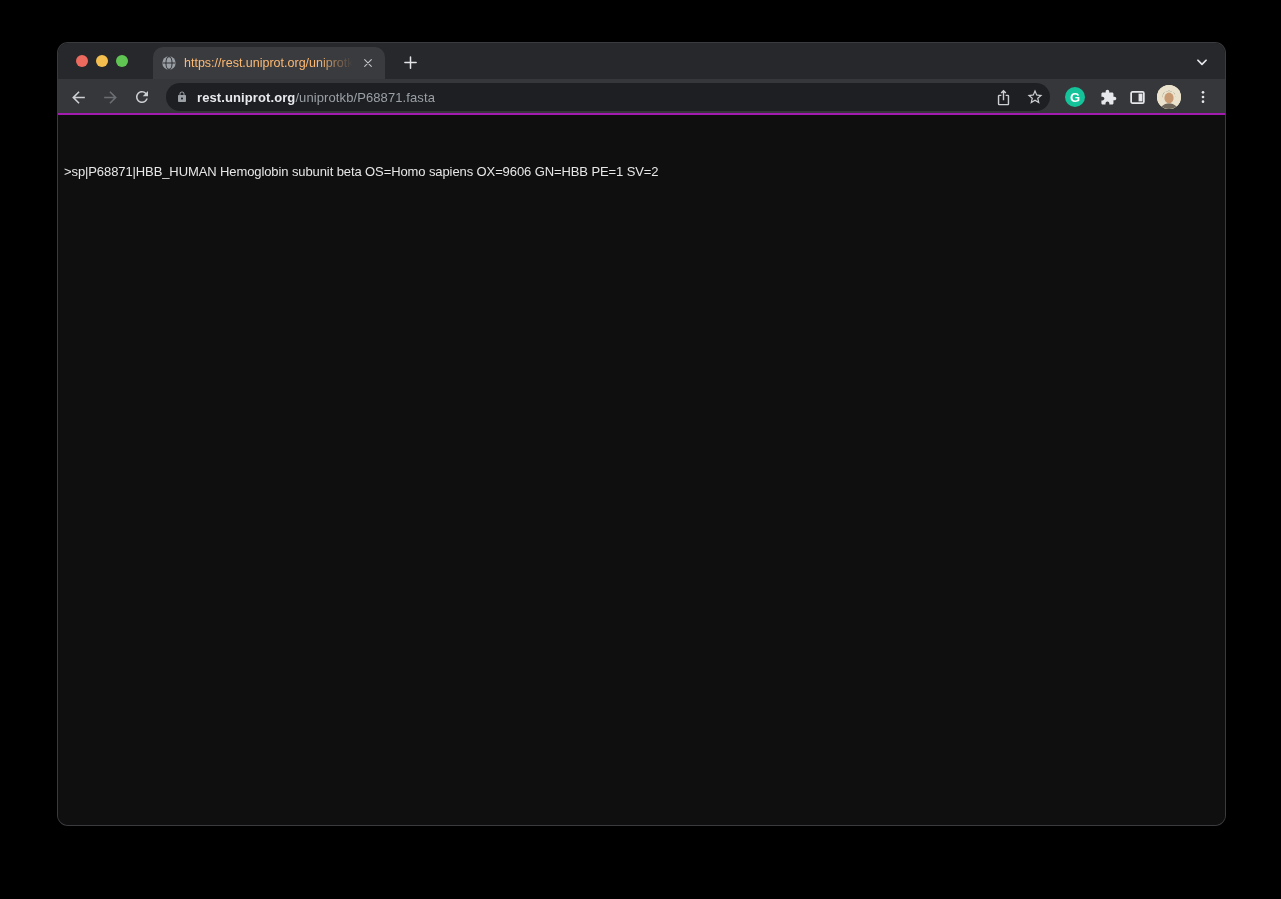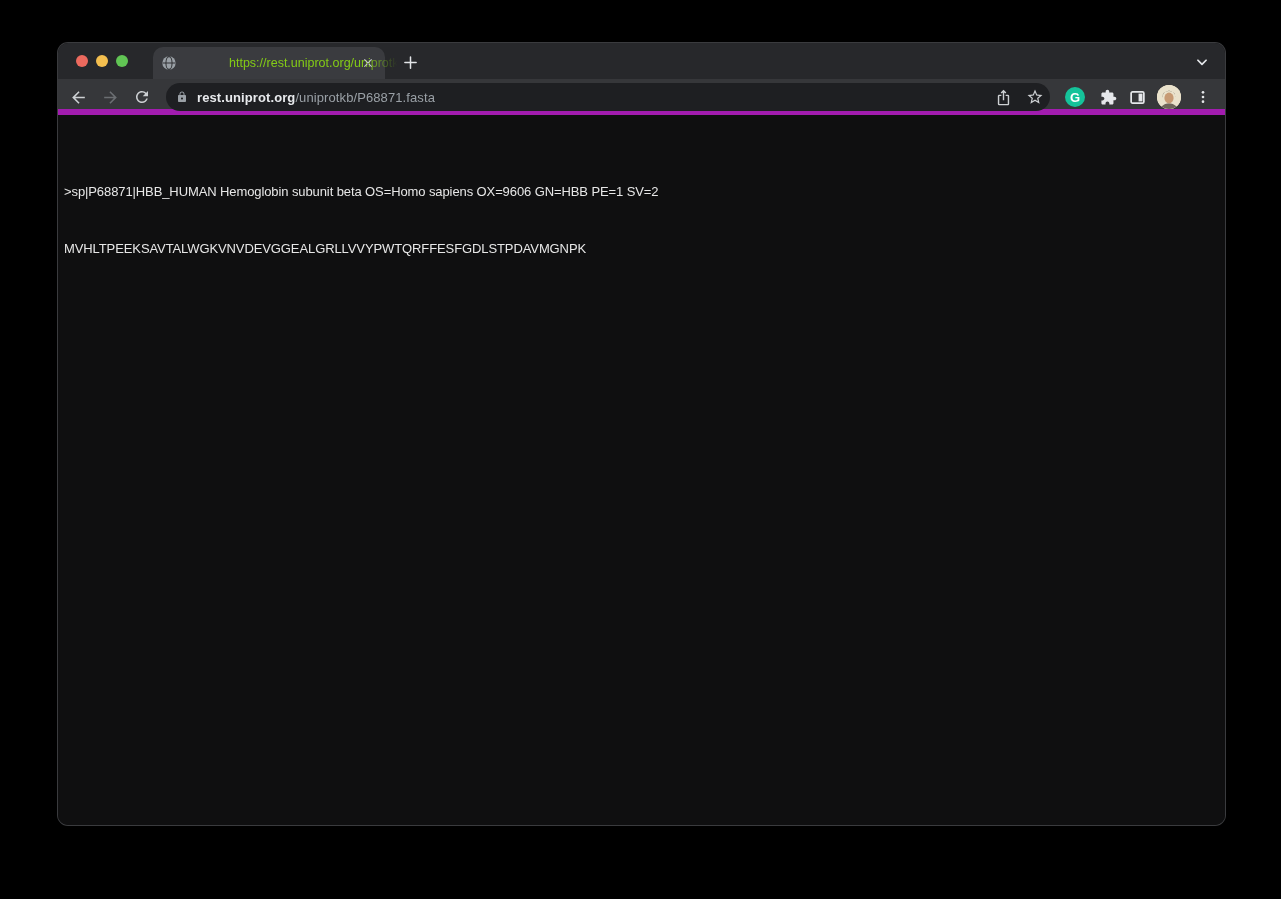--- a/index.html
+++ b/index.html
@@ -18,36 +18,35 @@
   .traffic { position:absolute; top:12px; left:18px; display:flex; gap:8px; }
   .light { width:12px; height:12px; border-radius:50%; }
 
   .tab {
     position:absolute; left:95px; bottom:0; width:232px; height:32px;
     background:#3a3b3f; border-radius:10px 10px 0 0;
   }
   .tab-favicon { position:absolute; left:8px; top:8px; width:16px; height:16px; }
   .tab-title {
     position:absolute; left:31px; top:0; width:172px; height:32px; line-height:32px;
-    font-size:12.5px; color:#84cc16; white-space:nowrap; overflow:hidden;
+    font-size:12.5px; color:#fdba74; white-space:nowrap; overflow:hidden;
     -webkit-mask-image:linear-gradient(90deg,#000 78%,transparent 98%);
             mask-image:linear-gradient(90deg,#000 78%,transparent 98%);
-            margin-left:45px;
   }
   .tab-close { position:absolute; right:10px; top:9px; width:14px; height:14px;
                display:flex; align-items:center; justify-content:center; border-radius:50%; }
 
   .icon-btn { position:absolute; width:24px; height:24px; display:flex;
               align-items:center; justify-content:center; border-radius:50%; }
   .newtab   { left:340px; top:7px; }
   .tabchev  { left:1132px; top:7px; }
 
   
   .toolbar { position:relative; height:36px; background:#36373a;
-             border-bottom:6px solid #a21caf; }
+             border-bottom:2px solid #a21caf; }
   .nav-back    { left:8px;  top:6px; }
   .nav-forward { left:40px; top:6px; }
   .nav-reload  { left:72px; top:6px; }
 
   .omnibox {
     position:absolute; left:108px; top:4px; width:884px; height:28px;
     background:#1e1f22; border-radius:14px; display:flex; align-items:center;
   }
   .lock { margin-left:10px; flex:0 0 auto; display:flex; }
   .url  { margin-left:9px; font-size:13px; white-space:nowrap; letter-spacing:.1px; }
@@ -64,21 +63,21 @@
   .avatar { position:absolute; left:1099px; top:6px; width:24px; height:24px;
             border-radius:50%; overflow:hidden; background:#ece4d0;
             box-shadow:0 0 0 1.5px #e6dcc2 inset; }
   .menu-dots  { left:1133px; top:6px; }
 
   
   .content {
     position:absolute; top:72px; left:0; right:0; bottom:0;
     background:#0f0f10; padding:11px 6px;
     font-size:13px; line-height:18.7px; color:#e7e7e7; letter-spacing:-0.1px;
-    white-space:pre; overflow:hidden;margin-top:20px;
+    white-space:pre; overflow:hidden;
   }
 </style>
 </head>
 <body>
 
 <div class="window">
 
   <div class="tabstrip">
     <div class="traffic">
       <div class="light" style="background:#ec6a5e"></div>
@@ -183,16 +182,15 @@
       <svg width="16" height="16" viewBox="0 0 24 24" fill="#e5e7ea">
         <circle cx="12" cy="5" r="2"></circle>
           <circle cx="12" cy="12" r="2"></circle>
           <circle cx="12" cy="19" r="2"></circle>
       </svg>
     </div>
   </div>
 
   <div class="content">
     <div>&gt;sp|P68871|HBB_HUMAN Hemoglobin subunit beta OS=Homo sapiens OX=9606 GN=HBB PE=1 SV=2</div>
-    <div>MVHLTPEEKSAVTALWGKVNVDEVGGEALGRLLVVYPWTQRFFESFGDLSTPDAVMGNPK</div>
   </div>
 
 </div>
 
 </body></html>

